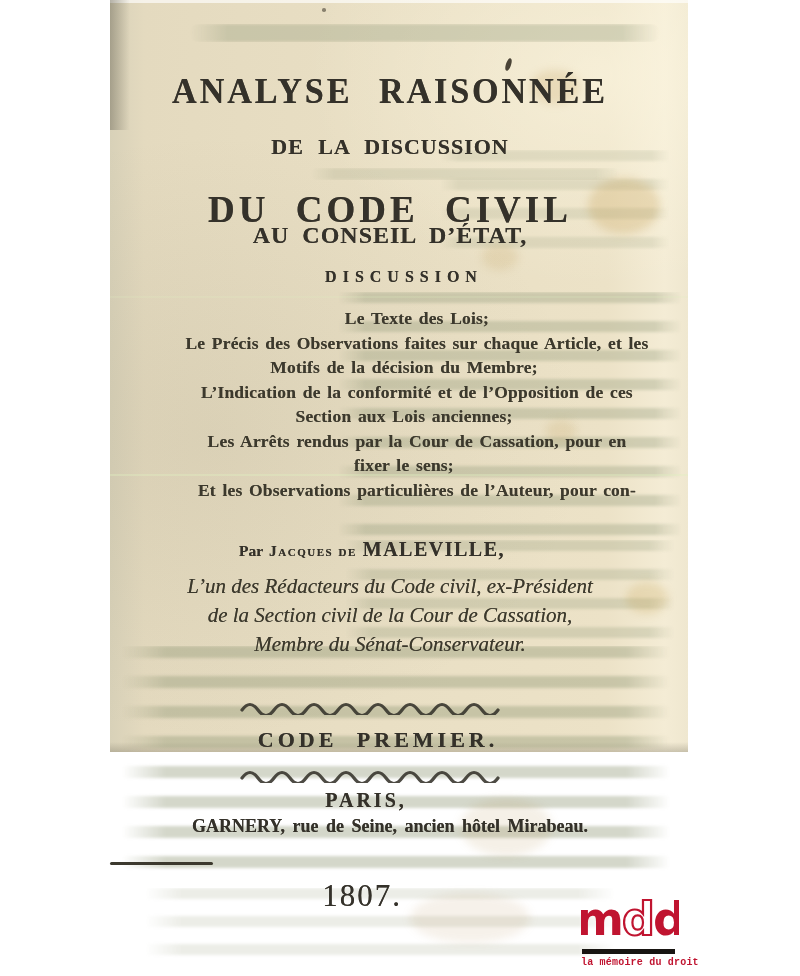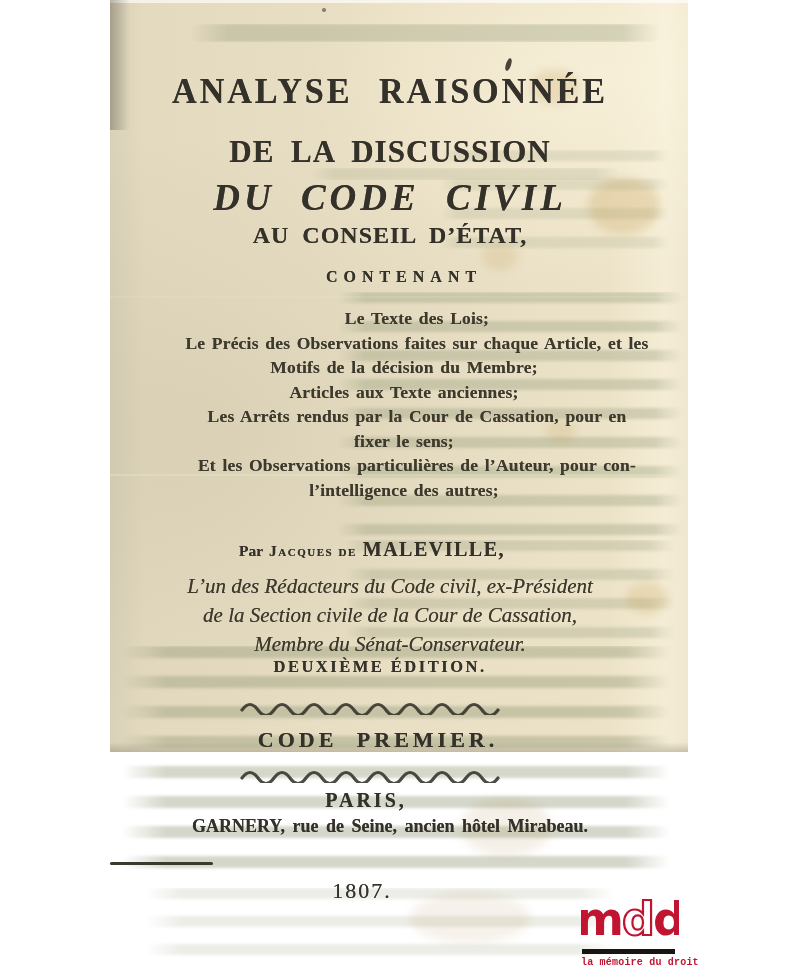--- a/index.html
+++ b/index.html
@@ -30,43 +30,43 @@
   .g-stripes-faint{background:repeating-linear-gradient(180deg,rgba(146,155,122,.18) 0 11px,transparent 11px 28px);}
   .scanline{position:absolute;left:0;right:0;height:2px;background:rgba(224,238,192,.38);z-index:1;}
   
   .stain{position:absolute;border-radius:50%;filter:blur(4px);z-index:2;}
   .speck{position:absolute;background:#4a4336;border-radius:45%;z-index:2;}
   
   .content{position:absolute;left:0;top:0;width:560px;height:976px;z-index:3;color:#3a372c;}
   .content>div{position:absolute;left:0;right:0;text-align:center;}
   .t-ink{color:#34312a;text-shadow:0 0 .6px rgba(56,52,40,.75);}
   .title1{top:70px;font-size:36px;font-weight:700;letter-spacing:3px;word-spacing:16px;transform:scaleX(.95);}
-  .title2{top:134px;font-size:31px;font-weight:700;letter-spacing:1px;word-spacing:8px;}
-  .title3{top:176px;font-size:37px;font-weight:700;letter-spacing:4px;word-spacing:13px;font-style:italic;}
+  .title2{top:134px;font-size:22px;font-weight:700;letter-spacing:1px;word-spacing:8px;}
+  .title3{top:188px;font-size:37px;font-weight:700;letter-spacing:4px;word-spacing:13px;}
   .title4{top:222px;font-size:24px;font-weight:700;letter-spacing:1px;word-spacing:6px;}
   .contenant{top:268px;font-size:16px;font-weight:700;letter-spacing:6px;transform:translateX(14px);}
   .contents{top:306px;left:30px !important;right:auto !important;width:528px;text-align:right;
     font-size:17.5px;font-weight:700;line-height:24.5px;letter-spacing:.2px;word-spacing:2px;
     color:#3c392d;text-shadow:0 0 .4px rgba(56,52,40,.6);}
   .contents .ind{padding-left:26px;}
   .byline{top:538px;transform:translateX(-18px);}
   .byline .par{font-size:15.5px;font-weight:700;margin-right:6px;}
   .byline .names{font-size:15.5px;font-weight:700;font-variant:small-caps;letter-spacing:1.5px;margin-right:6px;}
   .byline .surname{font-size:20px;font-weight:700;letter-spacing:1.5px;}
   .authors{top:572px;font-style:italic;font-size:21px;line-height:29px;font-weight:400;
     color:#3b382c;text-shadow:0 0 .5px rgba(56,52,40,.7);}
   .edition{top:657px;font-size:16.5px;font-weight:700;letter-spacing:2.5px;transform:translateX(-10px);}
   .wave{position:absolute;height:14px;}
   .wave1{top:701px;left:129px;}
   .wave2{top:769px;left:129px;}
   .tome{top:727px;font-size:22px;font-weight:700;letter-spacing:4px;word-spacing:10px;transform:translateX(-12px);}
   .paris{top:789px;font-size:20px;font-weight:700;letter-spacing:3px;transform:translateX(-24px);}
   .publisher{top:816px;font-size:18px;font-weight:700;word-spacing:3px;}
   .imprint-rule{position:absolute;top:862px;left:205px;width:103px;height:3px;background:#3c392e;border-radius:2px;}
-  .year{top:878px;font-size:22px;font-weight:400;letter-spacing:2px;transform:translateX(-28px);
+  .year{top:878px;font-size:31px;font-weight:400;letter-spacing:2px;transform:translateX(-28px);
     color:#34312a;text-shadow:0 0 .6px rgba(56,52,40,.75);}
   
   .mdd-logo{position:absolute;left:581px;top:890px;width:100px;z-index:4;}
   .mdd-bar{width:93px;height:5px;background:#181512;margin:1px 0 3px 1px;}
   .mdd-tagline{font-family:Liberation Mono, monospace;
     font-size:10px;font-weight:700;color:#c01430;letter-spacing:.2px;white-space:nowrap;}
 </style>
 </head>
 <body>
 
@@ -94,44 +94,43 @@
   <div class="stain" style="left:300px;top:893px;width:120px;height:50px;background:rgba(162,122,52,.10);"></div>
   <div class="speck" style="left:396px;top:58px;width:5px;height:13px;transform:rotate(18deg);"></div>
   <div class="speck" style="left:212px;top:8px;width:4px;height:4px;opacity:.6;"></div>
 
   <div class="content">
     <div class="title1 t-ink">ANALYSE RAISONNÉE</div>
     <div class="title2 t-ink">DE LA DISCUSSION</div>
     <div class="title3 t-ink">DU CODE CIVIL</div>
     <div class="title4 t-ink">AU CONSEIL D’ÉTAT,</div>
 
-    <div class="contenant t-ink">CONTENANT</div>
+    <div class="contenant t-ink">DISCUSSION</div>
 
     <div class="contents">
       <div class="ind">Le Texte des Lois;</div>
       <div class="ind">Le Précis des Observations faites sur chaque Article, et les</div>
       <div>Motifs de la décision du Membre;</div>
-      <div>Articles aux Texte anciennes;</div>
+      <div class="ind">L’Indication de la conformité et de l’Opposition de ces</div>
+      <div>Section aux Lois anciennes;</div>
       <div class="ind">Les Arrêts rendus par la Cour de Cassation, pour en</div>
       <div>fixer le sens;</div>
       <div class="ind">Et les Observations particulières de l’Auteur, pour con-</div>
-      <div>l’intelligence des autres;</div>
     </div>
 
     <div class="byline t-ink">
       <span class="par">Par</span><span class="names">Jacques de</span><span class="surname">MALEVILLE,</span>
     </div>
 
     <div class="authors">
       <div>L’un des Rédacteurs du Code civil, ex-Président</div>
-      <div>de la Section civile de la Cour de Cassation,</div>
+      <div>de la Section civil de la Cour de Cassation,</div>
       <div>Membre du Sénat-Conservateur.</div>
     </div>
 
-    <div class="edition t-ink">DEUXIÈME ÉDITION.</div>
 
     <svg class="wave wave1" width="262" height="14" viewBox="0 0 262 14">
       <path d="M3 9 Q11 -2 19 9 T35 9 T51 9 T67 9 T83 9 T99 9 T115 9 T131 9 T147 9 T163 9 T179 9 T195 9 T211 9 T227 9 T243 9 T259 9" fill="none" stroke="#34322a" stroke-width="3.2" stroke-linecap="round" opacity=".88"></path>
     </svg>
 
     <div class="tome t-ink">CODE PREMIER.</div>
 
     <svg class="wave wave2" width="262" height="14" viewBox="0 0 262 14">
       <path d="M3 9 Q11 -2 19 9 T35 9 T51 9 T67 9 T83 9 T99 9 T115 9 T131 9 T147 9 T163 9 T179 9 T195 9 T211 9 T227 9 T243 9 T259 9" fill="none" stroke="#34322a" stroke-width="3.2" stroke-linecap="round" opacity=".88"></path>
     </svg>

